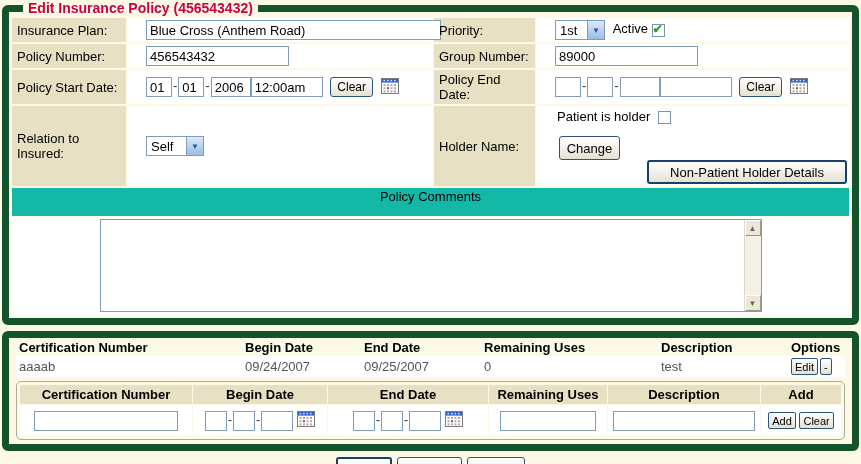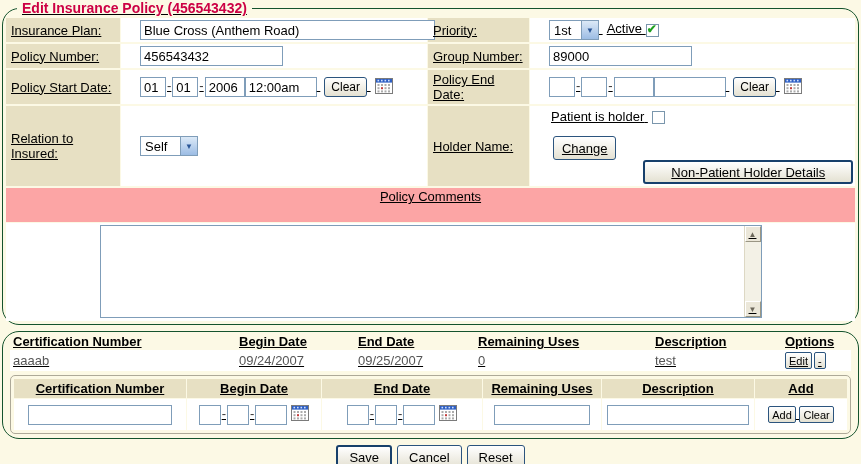--- a/index.html
+++ b/index.html
@@ -4,22 +4,22 @@
 <style>
   * { box-sizing: border-box; }
   html,body { margin:0; padding:0; }
   body {
     width:861px; height:464px; overflow:hidden;
     background:#FCF9E5;
     font-family:"Liberation Sans", sans-serif;
     font-size:13px; color:#000;
   }
   fieldset.fs {
-    border:1px solid #14532d; border-radius:17px;
-    margin:0 2px; padding:0 2px 3px;text-decoration:underline;
+    border:7px solid #14532d; border-radius:6px;
+    margin:0 2px; padding:0 2px 3px;
   }
   fieldset.fs legend {
     color:#CC0044; font-weight:bold; font-size:14px;
     margin-left:12px; padding:0 5px;
   }
   
   table.form-table {
     width:100%; border-collapse:separate; border-spacing:1px 2px;
     table-layout:fixed;
   }
@@ -69,21 +69,21 @@
   .btn.tiny { font-size:11px; height:17px; padding:0 3px; border-radius:2px; }
   .cal { display:inline-block; vertical-align:middle; margin-left:4px; cursor:pointer; }
   .mlight { margin-left:4px; }
   
   .holder-line { padding:1px 0 0 2px; }
   .holder-btns { margin-top:12px; padding-left:4px; display:flex; gap:27px; }
   .btn.change { width:71px; height:24px; font-size:13px; }
   .btn.nonpatient { width:239px; height:24px; font-size:13px;margin-top:24px; }
   
   .comments-hdr {
-    background:#fca5a5; text-align:center; height:34px; line-height:18px;
+    background:#14b8a6; text-align:center; height:28px; line-height:18px;
     margin:0 1px 1px 1px;
   }
   .comments-body { background:#fff; margin:0 1px; padding:2px 0 3px; display:flex; justify-content:center; }
   .textarea-box { width:662px; height:93px; border:1px solid #7F9DB9; background:#fff; display:flex; }
   .textarea-box textarea {
     flex:1; border:none; outline:none; resize:none; background:#fff;
     font-family:inherit; font-size:13px; padding:2px;
   }
   .vscroll {
     width:17px; background:#F3F1E6; border-left:1px solid #DDD8C4;

